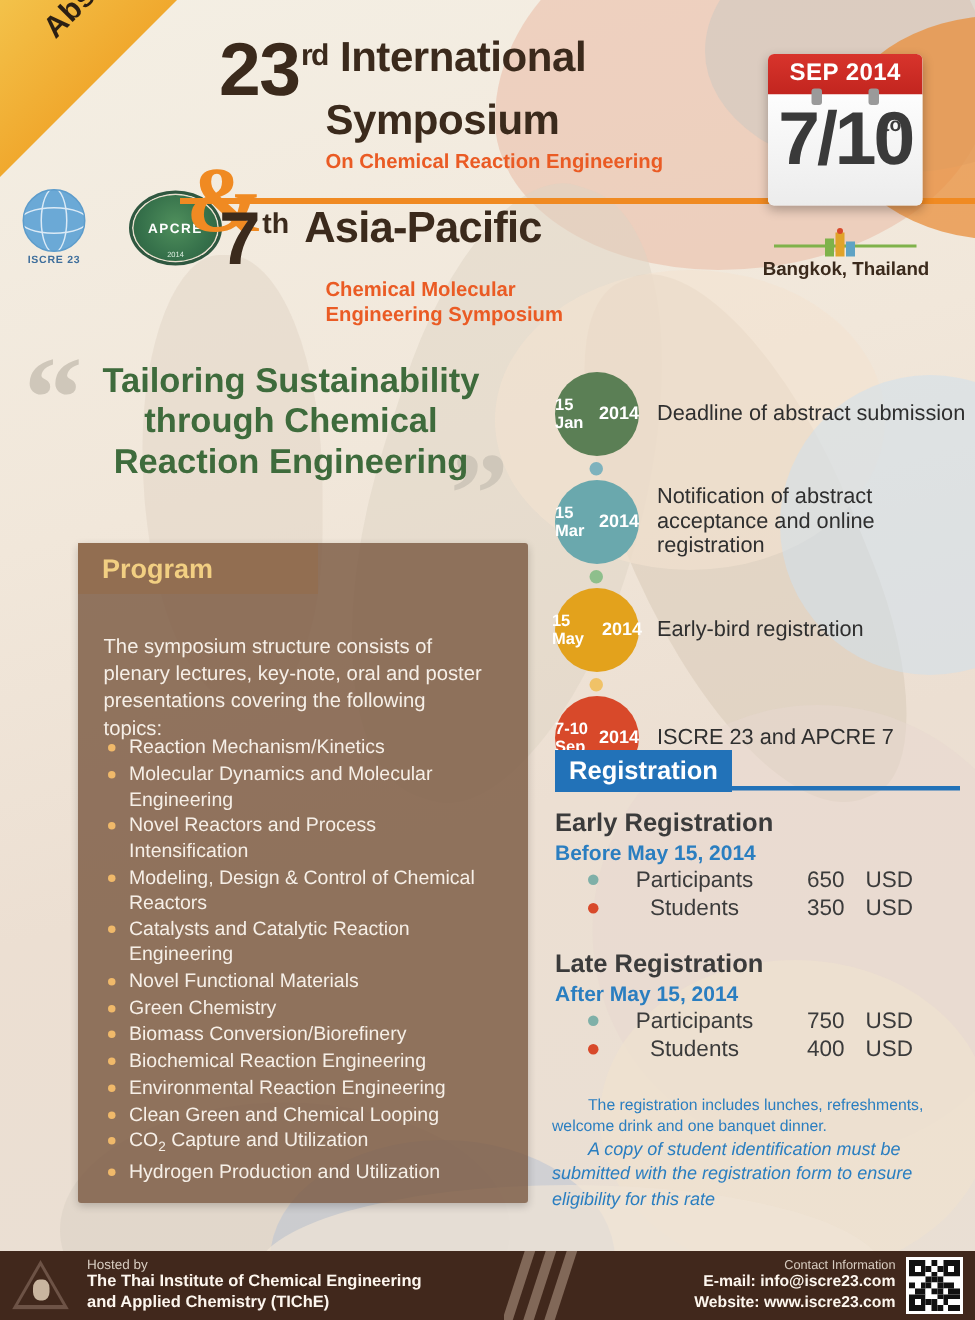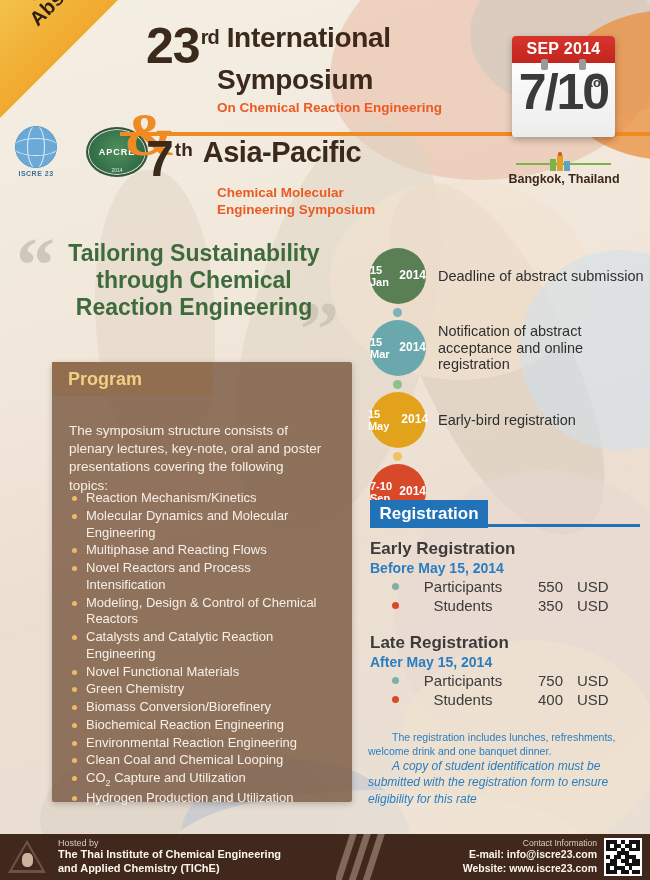--- a/index.html
+++ b/index.html
@@ -309,59 +309,59 @@
           <div class="tl-d2">2014</div>
         </div>
         <div class="tl-text">Early-bird registration</div>
       </div>
       <div class="tl-dot" style="background: rgb(240, 194, 103);"></div>
       <div class="tl-item">
         <div class="tl-circle" style="background: rgb(216, 73, 42);">
           <div class="tl-d1">7-10 Sep</div>
           <div class="tl-d2">2014</div>
         </div>
+        <div class="tl-text">ISCRE 23 and APCRE 7</div>
       </div>
     </div>
 
   <div class="program">
     <div class="prog-head">
       <span>Program</span>
     </div>
     <div class="prog-intro">The symposium structure consists of plenary lectures, key-note, oral and poster presentations covering the following topics:</div>
     <ul class="topics" id="topics">
         <li>Reaction Mechanism/Kinetics</li>
         <li>Molecular Dynamics and Molecular Engineering</li>
-        <li>Multiphase and Reacting Flows</li>
         <li>Novel Reactors and Process Intensification</li>
         <li>Modeling, Design &amp; Control of Chemical Reactors</li>
         <li>Catalysts and Catalytic Reaction Engineering</li>
         <li>Novel Functional Materials</li>
         <li>Green Chemistry</li>
         <li>Biomass Conversion/Biorefinery</li>
         <li>Biochemical Reaction Engineering</li>
         <li>Environmental Reaction Engineering</li>
-        <li>Clean Coal and Chemical Looping</li>
+        <li>Clean Green and Chemical Looping</li>
         <li>CO<sub>2</sub> Capture and Utilization</li>
         <li>Hydrogen Production and Utilization</li>
       </ul>
   </div>
 
   <div class="reg-banner">
     <span>Registration</span>
   </div>
   <div class="reg-rule"></div>
 
   <div class="reg-grp g1">
     <div class="reg-title">Early Registration</div>
     <div class="reg-when">Before May 15, 2014</div>
     <div id="early-rows">
         <div class="reg-row">
           <span class="bul" style="background: rgb(127, 176, 168);"></span>
           <span class="nm">Participants</span>
-          <span class="am">550</span>
+          <span class="am">650</span>
           <span class="cur">USD</span>
         </div>
         <div class="reg-row">
           <span class="bul" style="background: rgb(216, 73, 42);"></span>
           <span class="nm">Students</span>
           <span class="am">350</span>
           <span class="cur">USD</span>
         </div>
       </div>
   </div>

